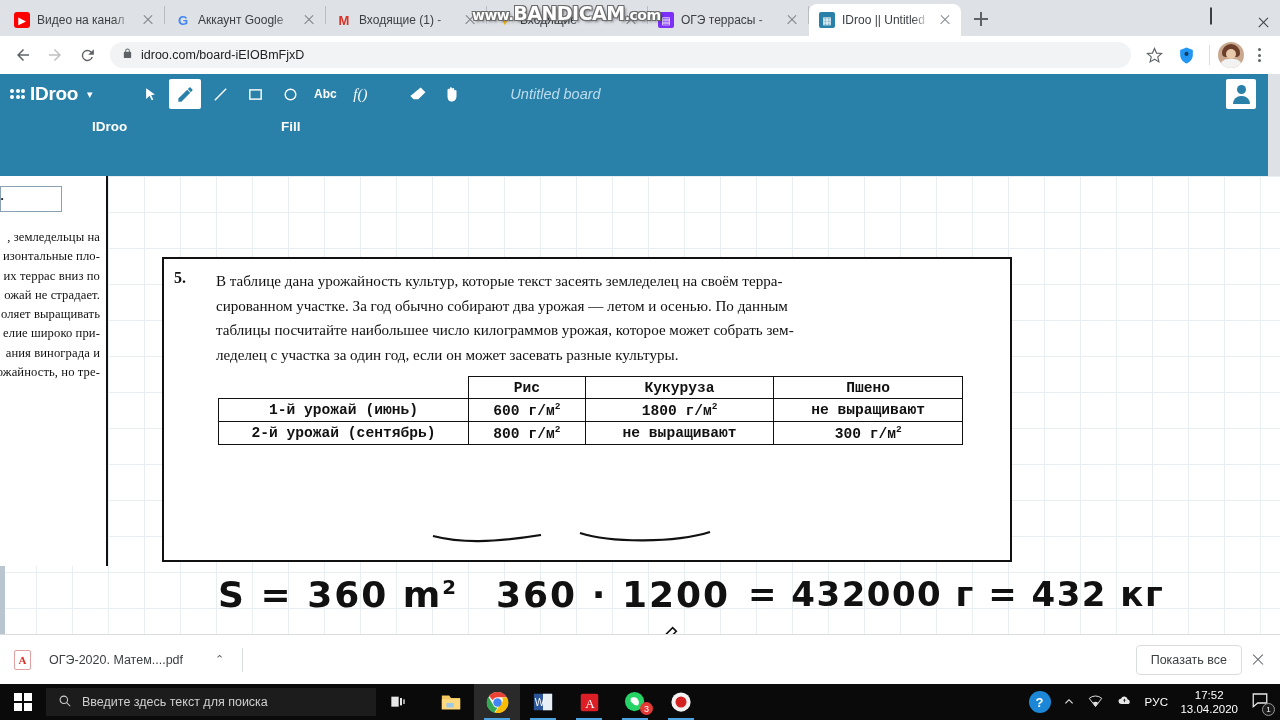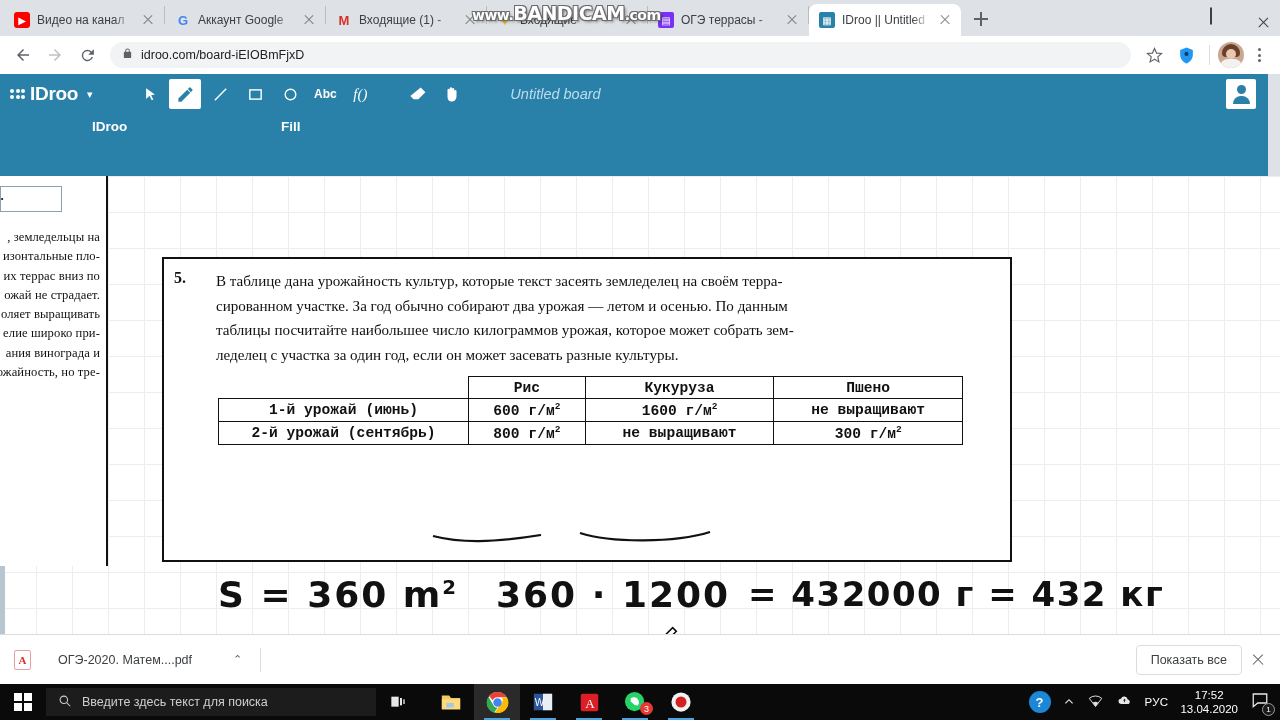--- a/index.html
+++ b/index.html
@@ -147,21 +147,21 @@
   .hw4 { left:487px; top:452px; font-size:36px; letter-spacing:2px; }
   .ink sup { font-size:.55em; vertical-align:super; font-weight:600; }
   .cursor-pen { position:absolute; left:658px; top:448px; width:22px; height:22px; }
   
   .hscroll { position:absolute; left:0; bottom:0; width:1280px; height:10px; background:#fff; }
   .hscroll .thumb { position:absolute; left:438px; top:2px; width:838px; height:7px; background:#c4cbd1; border-radius:4px; }
 
   
   .dlbar { position:absolute; left:0; top:634px; width:1280px; height:50px; background:#fff; border-top:1px solid #dadce0;
      display:flex; align-items:center; padding:0 14px; }
-  .dlitem { display:flex; align-items:center; gap:27px; font-size:12.5px; color:#3c4043; }
+  .dlitem { display:flex; align-items:center; gap:18px; font-size:12.5px; color:#3c4043; }
   .pdficon { width:17px; height:20px; border:1.2px solid #e3a0a0; border-radius:2px; position:relative; background:#fff; }
   .pdficon::after { content:"A"; position:absolute; left:3.5px; top:3px; font-size:11px; color:#d93025; font-family:"Liberation Serif",serif; font-weight:bold; }
   .dl-caret { font-size:11px; color:#5f6368; margin-left:14px; }
   .dl-div { width:1px; height:24px; background:#dadce0; margin-left:18px; }
   .dlbar .right { margin-left:auto; display:flex; align-items:center; gap:8px; }
   .showall { border:1px solid #dadce0; border-radius:4px; padding:7px 14px; font-size:12.5px; color:#3c4043; background:#fff; }
   .dl-close { width:16px; height:16px; position:relative; }
   .dl-close::before,.dl-close::after { content:""; position:absolute; left:1px; top:7.3px; width:14px; height:1.4px; background:#5f6368; }
   .dl-close::before { transform:rotate(45deg);} .dl-close::after { transform:rotate(-45deg);}
 
@@ -472,21 +472,21 @@
             <tbody>
                 <tr class="hdrrow">
               <td class="lbl blank"></td>
               <td>Рис</td>
               <td>Кукуруза</td>
               <td>Пшено</td>
             </tr>
             <tr>
               <td class="lbl">1-й урожай (июнь)</td>
               <td><span>600 г/м</span><sup>2</sup></td>
-              <td><span>1600 г/м</span><sup>2</sup></td>
+              <td><span>1800 г/м</span><sup>2</sup></td>
               <td><span>не выращивают</span></td>
             </tr>
             <tr>
               <td class="lbl">2-й урожай (сентябрь)</td>
               <td><span>800 г/м</span><sup>2</sup></td>
               <td><span>не выращивают</span></td>
               <td><span>300 г/м</span><sup>2</sup></td>
             </tr>
           </tbody>
             </table>

